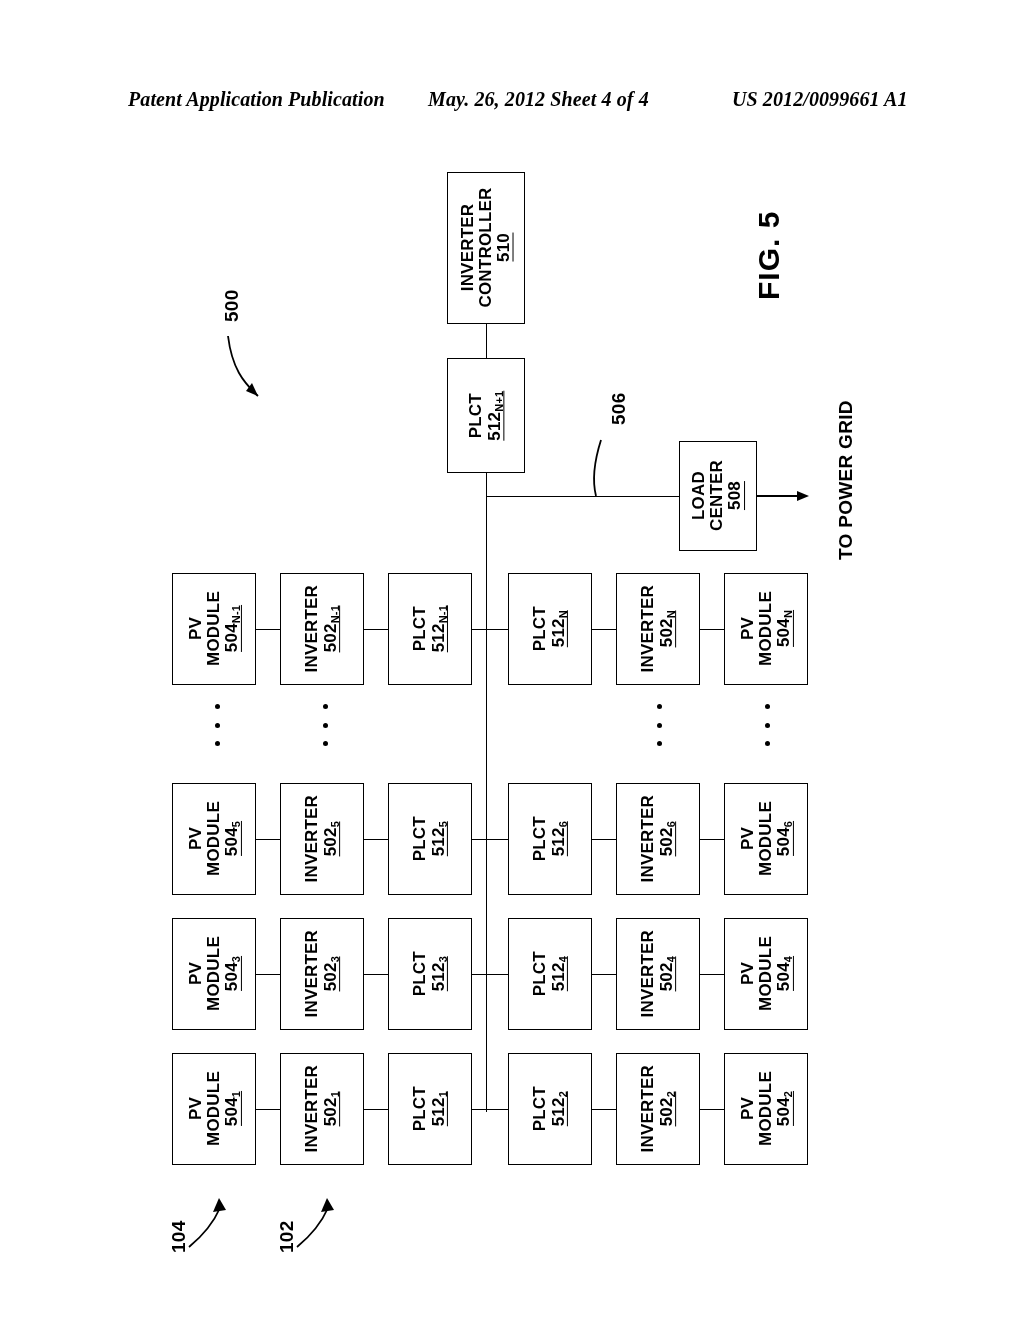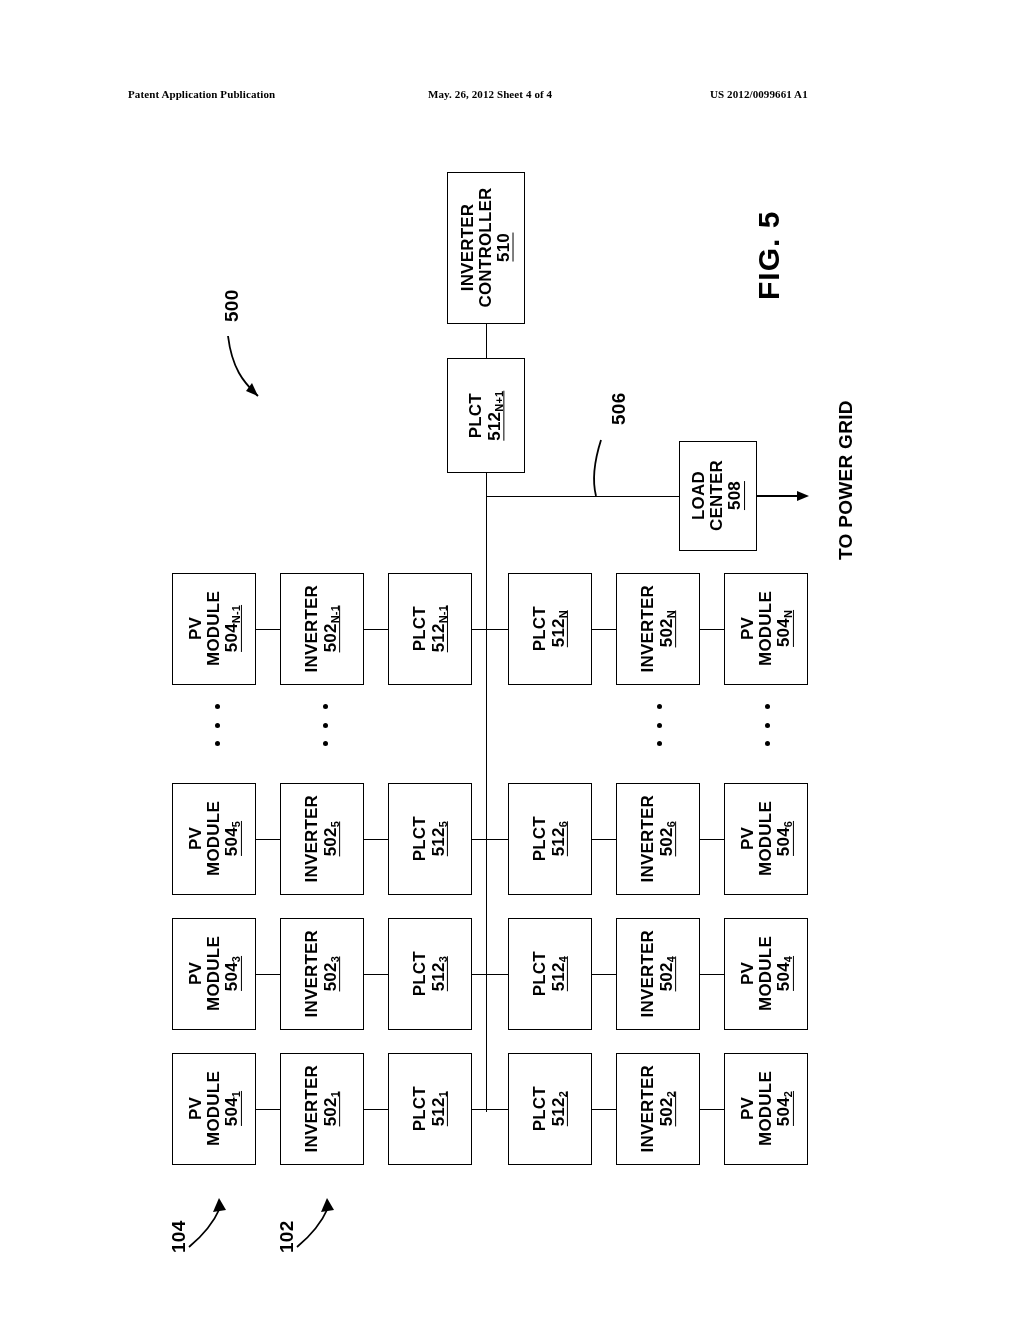--- a/index.html
+++ b/index.html
@@ -18,38 +18,39 @@
 
   
   .pub-header {
     position: absolute;
     top: 88px;
     left: 0;
     width: 976px;
     height: 26px;
     font-family: "Liberation Serif", serif;
     font-weight: bold;
-    font-size: 11px;
+    font-size: 20px;
     letter-spacing: 0.1px;
+    font-style: italic;
   }
   .pub-header .h-left {
     position: absolute;
     left: 128px;
     top: 0;
     white-space: nowrap;
   }
   .pub-header .h-mid {
     position: absolute;
     left: 428px;
     top: 0;
     white-space: nowrap;
   }
   .pub-header .h-right {
     position: absolute;
-    left: 710px;
+    left: 732px;
     top: 0;
     white-space: nowrap;
   }
 
   
   .dbox {
     position: absolute;
     box-sizing: border-box;
     border: 1.6px solid #000;
     background: #fff;

